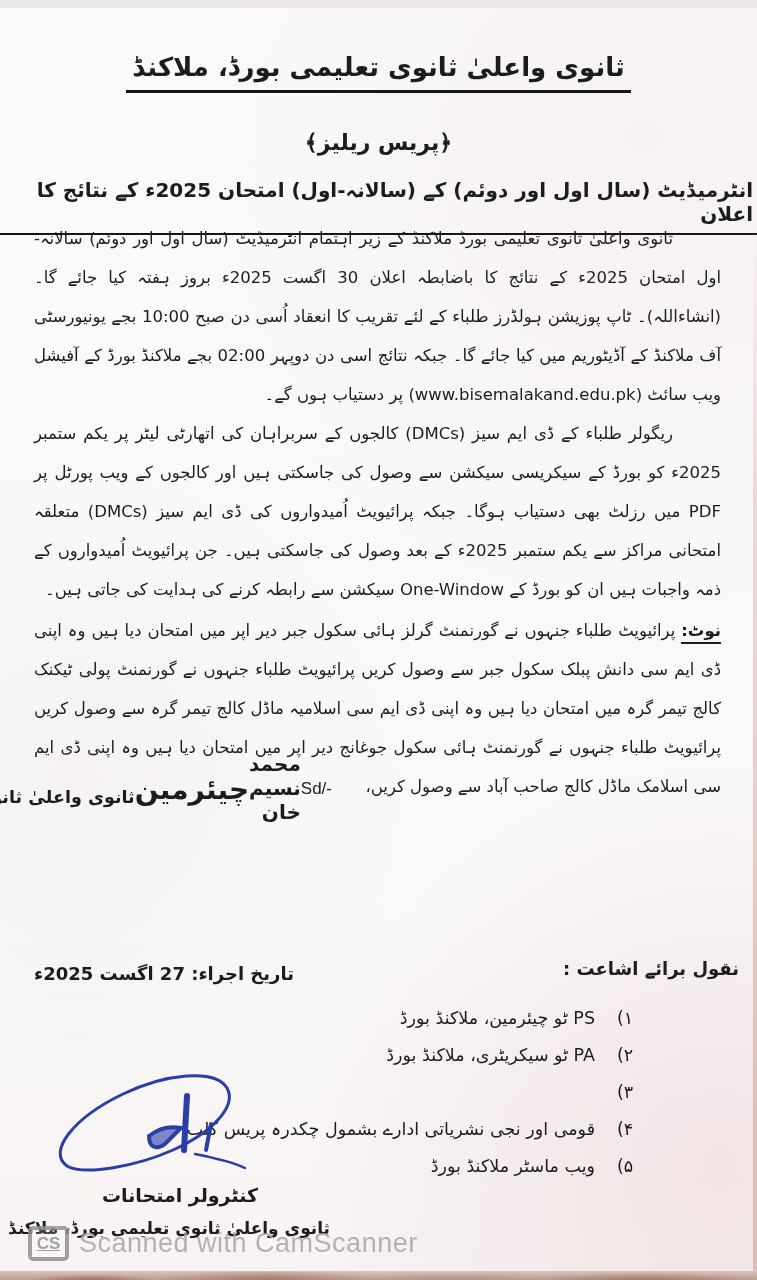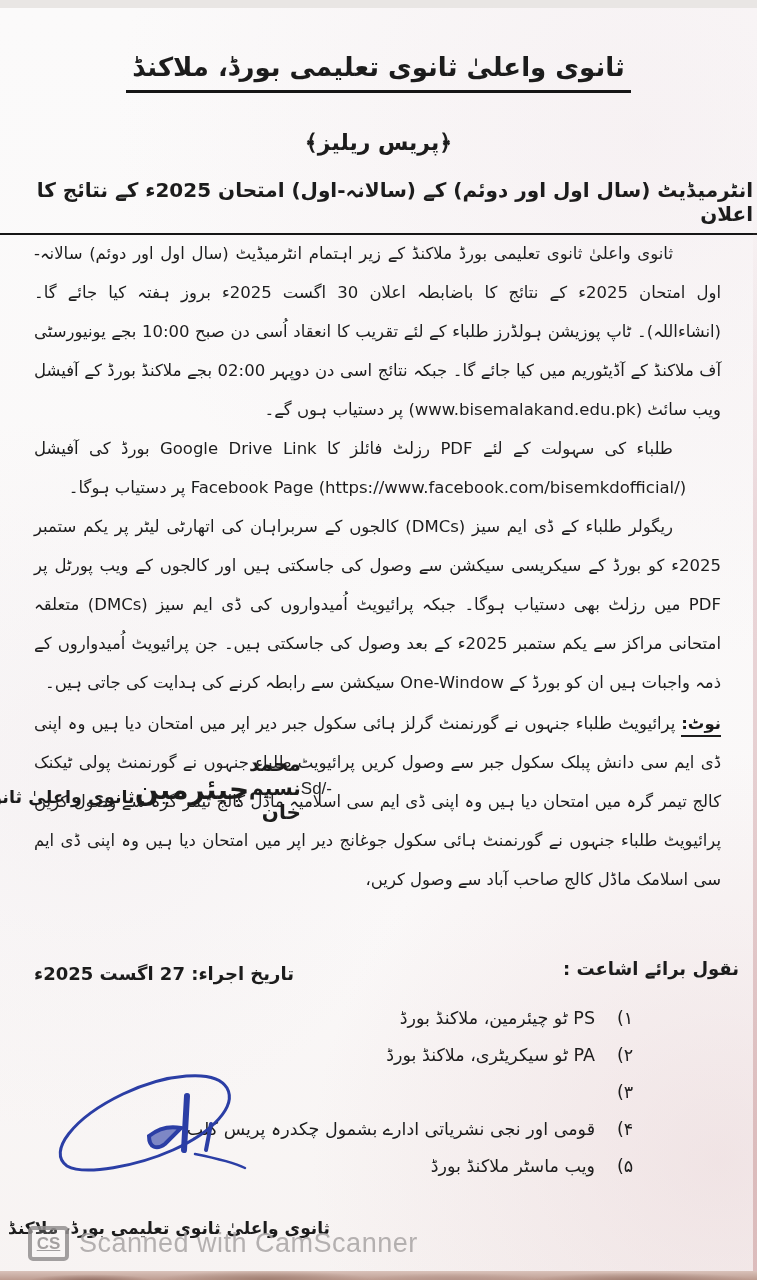--- a/index.html
+++ b/index.html
@@ -27,21 +27,21 @@
     direction: rtl;
   }
   .doc-title .t-inner { border-bottom: 3px solid #161616; padding: 0 6px 8px 6px; }
   .press-row { top: 122px; font-size: 22px; font-weight: bold; direction: rtl; }
   .subject-row { top: 170px; font-size: 20px; font-weight: bold; direction: rtl; }
   .subject-row .t-inner { border-bottom: 2.5px solid #161616; padding: 0 4px 7px 4px; }
 
   
   .body-text {
     position: absolute;
-    left: 34px; right: 36px; top: 226px;
+    left: 34px; right: 36px; top: 211px;
     direction: rtl;
     font-size: 16.5px;
     line-height: 39px;
     text-align: justify;
   }
   .body-text p { text-align: justify; }
   .para-indent { text-indent: 48px; }
   .para-center-last { text-align-last: center; }
   .note-para { margin-top: 2px; }
   .note-label { font-weight: bold; border-bottom: 2px solid #1c1c1c; padding-bottom: 2px; }
@@ -143,21 +143,20 @@
   <div class="center-row press-row">
     <span>﴿پریس ریلیز﴾</span>
   </div>
 
   <div class="center-row subject-row">
     <span class="t-inner">انٹرمیڈیٹ (سال اول اور دوئم) کے (سالانہ-اول) امتحان 2025ء کے نتائج کا اعلان</span>
   </div>
 
   <div class="body-text">
     <p class="para-indent">ثانوی واعلیٰ ثانوی تعلیمی بورڈ ملاکنڈ کے زیر اہتمام انٹرمیڈیٹ (سال اول اور دوئم) سالانہ-اول امتحان 2025ء کے نتائج کا باضابطہ اعلان 30 اگست 2025ء بروز ہفتہ کیا جائے گا۔ (انشاءاللہ)۔ ٹاپ پوزیشن ہولڈرز طلباء کے لئے تقریب کا انعقاد اُسی دن صبح 10:00 بجے یونیورسٹی آف ملاکنڈ کے آڈیٹوریم میں کیا جائے گا۔ جبکہ نتائج اسی دن دوپہر 02:00 بجے ملاکنڈ بورڈ کے آفیشل ویب سائٹ (www.bisemalakand.edu.pk) پر دستیاب ہوں گے۔</p>
-    <p class="para-indent para-center-last">طلباء کی سہولت کے لئے PDF رزلٹ فائلز کا Google Drive Link بورڈ کی آفیشل Facebook Page (https://www.facebook.com/bisemkdofficial/) پر دستیاب ہوگا۔</p>
     <p class="para-indent">ریگولر طلباء کے ڈی ایم سیز (DMCs) کالجوں کے سربراہان کی اتھارٹی لیٹر پر یکم ستمبر 2025ء کو بورڈ کے سیکریسی سیکشن سے وصول کی جاسکتی ہیں اور کالجوں کے ویب پورٹل پر PDF میں رزلٹ بھی دستیاب ہوگا۔ جبکہ پرائیویٹ اُمیدواروں کی ڈی ایم سیز (DMCs) متعلقہ امتحانی مراکز سے یکم ستمبر 2025ء کے بعد وصول کی جاسکتی ہیں۔ جن پرائیویٹ اُمیدواروں کے ذمہ واجبات ہیں ان کو بورڈ کے One-Window سیکشن سے رابطہ کرنے کی ہدایت کی جاتی ہیں۔</p>
     <p class="note-para"><span class="note-label">نوٹ:</span><span> پرائیویٹ طلباء جنہوں نے گورنمنٹ گرلز ہائی سکول جبر دیر اپر میں امتحان دیا ہیں وہ اپنی ڈی ایم سی دانش پبلک سکول جبر سے وصول کریں پرائیویٹ طلباء جنہوں نے گورنمنٹ پولی ٹیکنک کالج تیمر گرہ میں امتحان دیا ہیں وہ اپنی ڈی ایم سی اسلامیہ ماڈل کالج تیمر گرہ سے وصول کریں پرائیویٹ طلباء جنہوں نے گورنمنٹ ہائی سکول جوغانج دیر اپر میں امتحان دیا ہیں وہ اپنی ڈی ایم سی اسلامک ماڈل کالج صاحب آباد سے وصول کریں،</span></p>
   </div>
 
   <div class="sign-block">
     <div class="sd-line">Sd/-</div>
     <div class="sig-name">محمد نسیم خان</div>
     <div class="sig-desg">چیئرمین</div>
     <div class="sig-org">ثانوی واعلیٰ ثانوی تعلیمی بورڈ، ملاکنڈ</div>
   </div>
@@ -187,20 +186,21 @@
     </div>
   </div>
 
   <svg class="controller-sig-svg" width="205" height="120" viewBox="0 0 205 120" fill="none">
     <path d="M22 100 C 2 86, 28 52, 78 28 C 120 8, 170 2, 182 22 C 192 40, 168 66, 128 84 C 92 100, 40 110, 22 100 Z" stroke="#2b3ea5" stroke-width="3" fill="none" stroke-linecap="round"></path>
     <path d="M142 30 L 139 84" stroke="#2b3ea5" stroke-width="6" stroke-linecap="round"></path>
     <path d="M104 70 C 114 62, 126 60, 136 62 L 120 78 C 112 84, 104 82, 104 70 Z" stroke="#2b3ea5" stroke-width="4" fill="#2b3ea5" fill-opacity=".6" stroke-linecap="round"></path>
     <path d="M166 58 L 161 84" stroke="#2b3ea5" stroke-width="4" stroke-linecap="round"></path>
     <path d="M150 88 C 170 92, 188 96, 200 102" stroke="#2b3ea5" stroke-width="2.5" stroke-linecap="round"></path>
   </svg>
+  <div class="controller-title">کنٹرولر امتحانات</div>
   <div class="controller-org">ثانوی واعلیٰ ثانوی تعلیمی بورڈ، ملاکنڈ</div>
 
   <div class="watermark">
     <div class="cs-box">CS</div>
     <div class="wm-text">Scanned with CamScanner</div>
   </div>
 
   <div class="scan-edge-right"></div>
   <div class="scan-band"></div>
 

